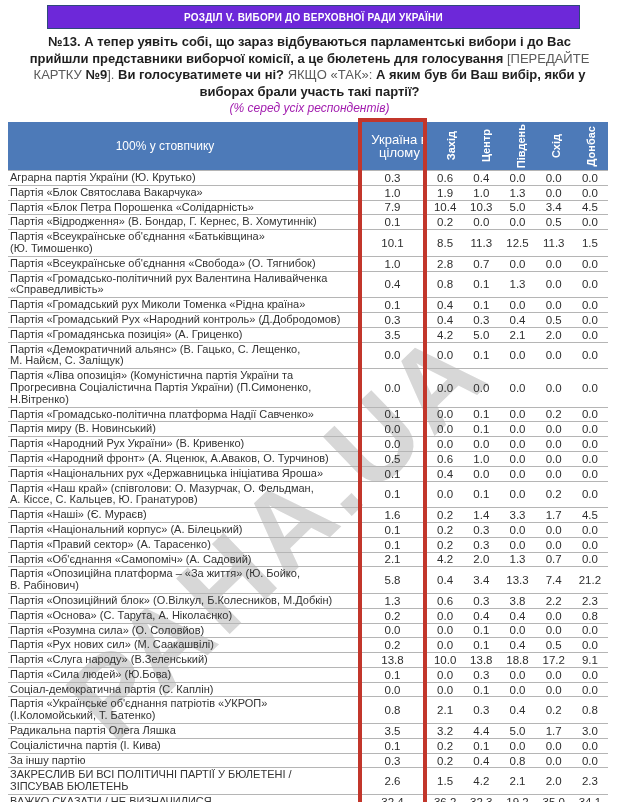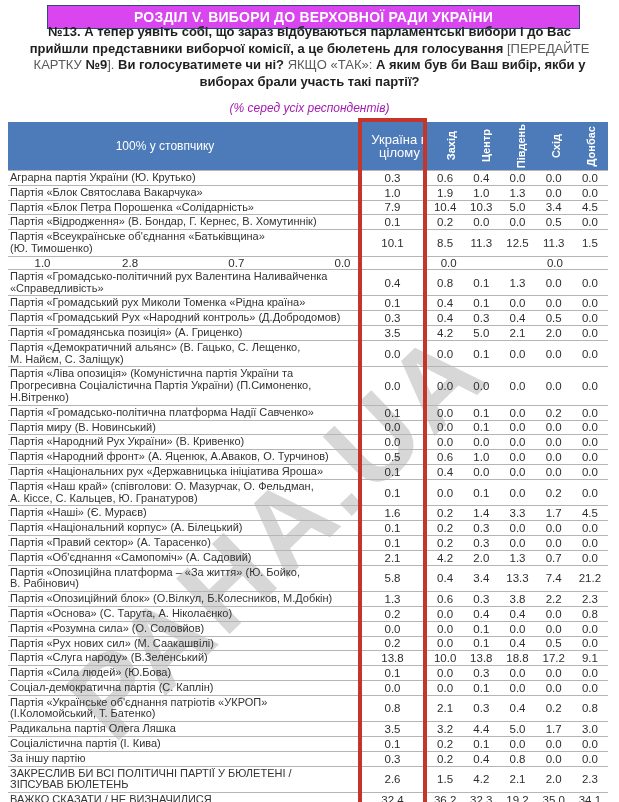--- a/index.html
+++ b/index.html
@@ -4,28 +4,28 @@
 <style>
   html, body { margin:0; padding:0; }
   body {
     width:619px; height:802px; position:relative; overflow:hidden;
     background:#ffffff; font-family:"Liberation Sans", sans-serif;
     -webkit-font-smoothing:antialiased;
   }
   
   .title-bar {
     position:absolute; left:47px; top:5px; width:531px; height:22px;
-    background:#d946ef; border:1px solid #2d4a78;
-    color:#ffffff; font-weight:bold; font-size:14px;
+    background:#6d28d9; border:1px solid #2d4a78;
+    color:#ffffff; font-weight:bold; font-size:10px;
     display:flex; align-items:center; justify-content:center;
     letter-spacing:0.2px;
   }
   
   .question {
-    position:absolute; left:28px; top:24px; width:563px;
+    position:absolute; left:28px; top:34px; width:563px;
     text-align:center; font-size:13px; font-weight:bold; color:#1f1f1f;
     line-height:16.5px;
   }
   .question .seg-regular { font-weight:normal; color:#5a5a5a; }
   .note {
     position:absolute; left:0; top:101px; width:619px;
     text-align:center; font-style:italic; font-size:12px; color:#a21caf;
   }
   
   .table-wrap {
@@ -137,20 +137,21 @@
         <div class="c-name">Партія «Всеукраїнське об'єднання «Батьківщина»
 (Ю. Тимошенко)</div>
         <div class="c-val">10.1</div>
         <div class="c-reg">8.5</div>
         <div class="c-reg">11.3</div>
         <div class="c-reg">12.5</div>
         <div class="c-reg">11.3</div>
         <div class="c-reg">1.5</div>
       </div>
       <div class="t-row">
+        <div class="c-name">Партія «Всеукраїнське об'єднання «Свобода» (О. Тягнибок)</div>
         <div class="c-val">1.0</div>
         <div class="c-reg">2.8</div>
         <div class="c-reg">0.7</div>
         <div class="c-reg">0.0</div>
         <div class="c-reg">0.0</div>
         <div class="c-reg">0.0</div>
       </div>
       <div class="t-row">
         <div class="c-name">Партія «Громадсько-політичний рух Валентина Наливайченка
 «Справедливість»</div>

